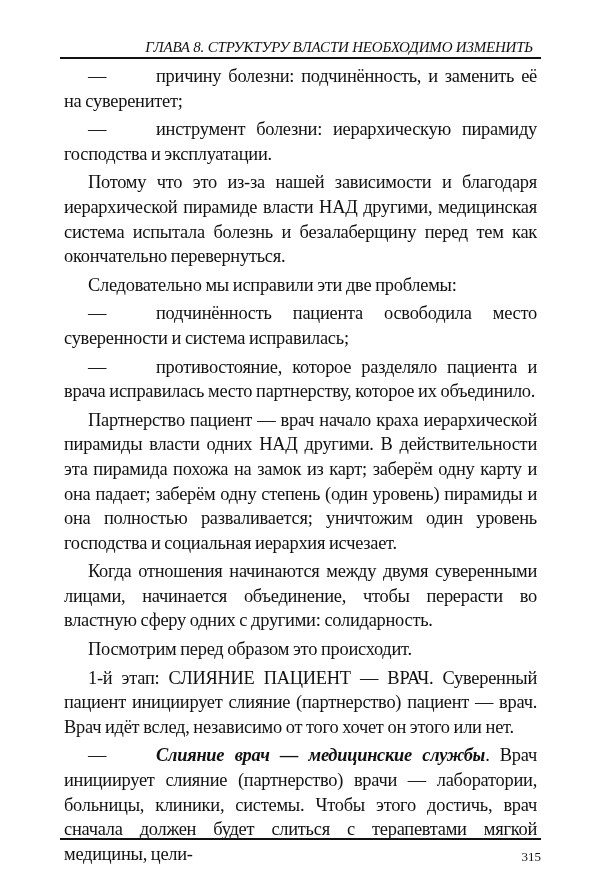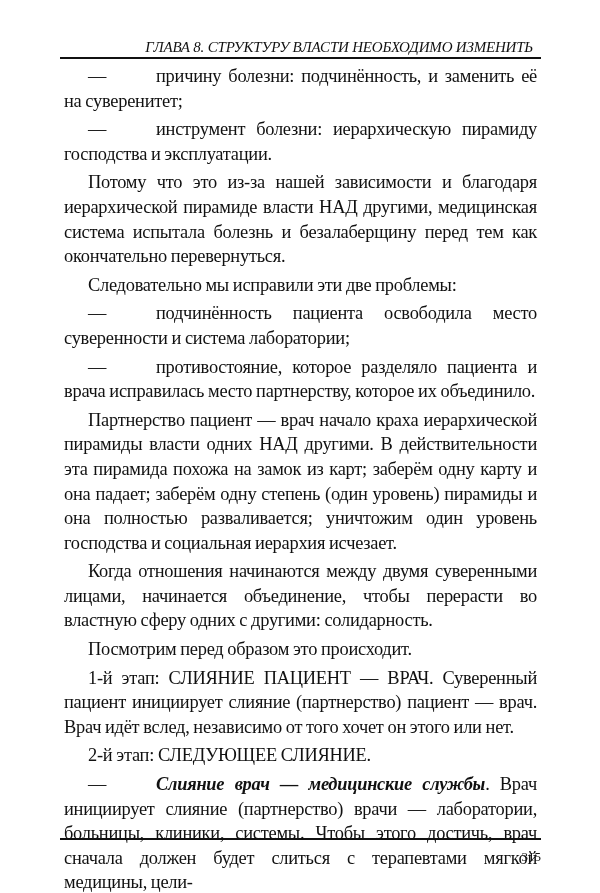--- a/index.html
+++ b/index.html
@@ -32,25 +32,24 @@
 
 <div class="page">
   <div class="running-head">ГЛАВА 8. СТРУКТУРУ ВЛАСТИ НЕОБХОДИМО ИЗМЕНИТЬ</div>
   <div class="head-rule"></div>
 
   <div class="body-text">
     <p class="dash"><span class="dash-mark">—</span><span>причину болезни: подчинённость, и заменить её на суверенитет;</span></p>
     <p class="dash"><span class="dash-mark">—</span><span>инструмент болезни: иерархическую пирамиду господства и эксплуатации.</span></p>
     <p class="indent">Потому что это из-за нашей зависимости и благодаря иерархической пирамиде власти НАД другими, медицинская система испытала болезнь и безалаберщину перед тем как окончательно перевернуться.</p>
     <p class="indent">Следовательно мы исправили эти две проблемы:</p>
-    <p class="dash"><span class="dash-mark">—</span><span>подчинённость пациента освободила место суверенности и система лаборатории;</span></p>
+    <p class="dash"><span class="dash-mark">—</span><span>подчинённость пациента освободила место суверенности и система исправилась;</span></p>
     <p class="dash"><span class="dash-mark">—</span><span>противостояние, которое разделяло пациента и врача исправилась место партнерству, которое их объединило.</span></p>
     <p class="indent">Партнерство пациент — врач начало краха иерархической пирамиды власти одних НАД другими. В действительности эта пирамида похожа на замок  из карт; заберём одну карту и она падает; заберём одну степень (один уровень) пирамиды и она полностью разваливается; уничтожим один уровень господства и социальная иерархия исчезает.</p>
     <p class="indent">Когда отношения начинаются между двумя суверенными лицами, начинается объединение, чтобы перерасти во властную сферу одних с другими: солидарность.</p>
     <p class="indent">Посмотрим перед образом это происходит.</p>
     <p class="indent">1-й этап: СЛИЯНИЕ ПАЦИЕНТ — ВРАЧ. Суверенный пациент инициирует слияние (партнерство) пациент — врач. Врач идёт вслед, независимо от того хочет он этого или нет.</p>
-    <p class="indent">2-й этап: СЛЕДУЮЩЕЕ СЛИЯНИЕ.</p>
     <p class="dash"><span class="dash-mark">—</span><span class="bolditalic">Слияние врач — медицинские службы</span><span>. Врач инициирует слияние (партнерство) врачи — лаборатории, больницы, клиники, системы. Чтобы этого достичь, врач сначала должен будет слиться с терапевтами мягкой медицины, цели-</span></p>
   </div>
 
   <div class="foot-rule"></div>
   <div class="page-number">315</div>
 </div>
 
 </body></html>

